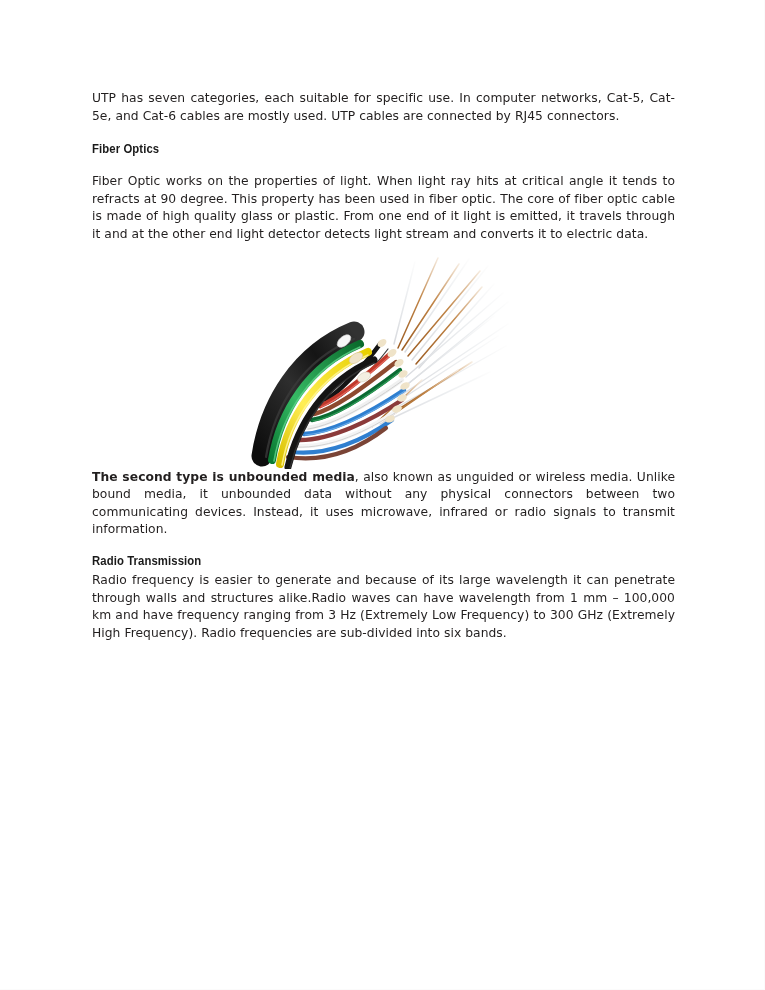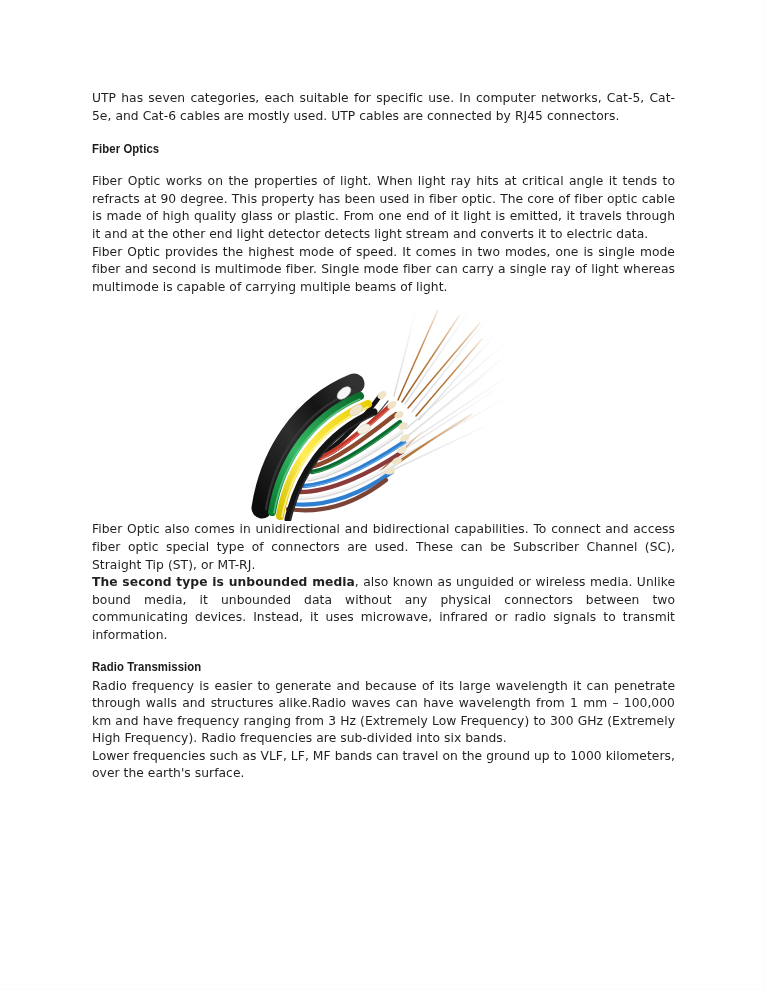--- a/index.html
+++ b/index.html
@@ -84,21 +84,20 @@
     <p class="body-para">UTP has seven categories, each suitable for specific use. In computer networks, Cat-5, Cat-5e, and Cat-6 cables are mostly used. UTP cables are connected by RJ45 connectors.</p>
 
     <div class="sp-16"></div>
 
     <h2 class="section-heading">Fiber Optics</h2>
 
     <div class="sp-16"></div>
 
     <p class="body-para">Fiber Optic works on the properties of light. When light ray hits at critical angle it tends to refracts at 90 degree. This property has been used in fiber optic. The core of fiber optic cable is made of high quality glass or plastic. From one end of it light is emitted, it travels through it and at the other end light detector detects light stream and converts it to electric data.</p>
 
-    <p class="body-para">Fiber Optic provides the highest mode of speed. It comes in two modes, one is single mode fiber and second is multimode fiber. Single mode fiber can carry a single ray of light whereas multimode is capable of carrying multiple beams of light.</p>
 
     <div class="figure-wrap">
       <div class="fiber-figure">
         <svg width="330" height="225" viewBox="0 0 330 225" xmlns="http://www.w3.org/2000/svg">
           <defs>
             <linearGradient id="gJacket" x1="0" y1="1" x2="1" y2="0">
               <stop offset="0%" stop-color="#0d0d0d"></stop>
               <stop offset="45%" stop-color="#2e2e2e"></stop>
               <stop offset="70%" stop-color="#151515"></stop>
               <stop offset="100%" stop-color="#323232"></stop>
@@ -200,29 +199,27 @@
 
           <g>
             <ellipse cx="122" cy="97" rx="8" ry="4.6" fill="#f6f6f6" stroke="#d0d0d0" stroke-width="0.6" transform="rotate(-40 122 97)"></ellipse>
             <ellipse cx="134" cy="114" rx="7.5" ry="4.4" fill="#efe3c8" stroke="#d8c8a4" stroke-width="0.6" transform="rotate(-34 134 114)"></ellipse>
             <ellipse cx="142" cy="133" rx="7" ry="4.2" fill="#f3efe2" stroke="#d8d2c0" stroke-width="0.6" transform="rotate(-28 142 133)"></ellipse>
           </g>
         </svg>
       </div>
     </div>
 
-    <p class="body-para">Fiber Optic also comes in unidirectional and bidirectional capabilities. To connect and access fiber optic special type of connectors are used. These can be Subscriber Channel (SC), Straight Tip (ST), or MT-RJ.</p>
 
     <p class="body-para"><span class="bold-run">The second type is unbounded media</span><span>, also known as unguided or wireless media. Unlike bound media, it unbounded data without any physical connectors between two communicating devices. Instead, it uses microwave, infrared or radio signals to transmit information.</span></p>
 
     <div class="sp-14"></div>
 
     <h2 class="section-heading">Radio Transmission</h2>
 
     <div class="sp-3"></div>
 
     <p class="body-para">Radio frequency is easier to generate and because of its large wavelength it can penetrate through walls and structures alike.Radio waves can have wavelength from 1 mm – 100,000 km and have frequency ranging from 3 Hz (Extremely Low Frequency) to 300 GHz (Extremely High Frequency). Radio frequencies are sub-divided into six bands.</p>
 
 
-    <p class="body-para">Lower frequencies such as VLF, LF, MF bands can travel on the ground up to 1000 kilometers, over the earth's surface.</p>
 
   </div>
 </div>
 
 </body></html>

